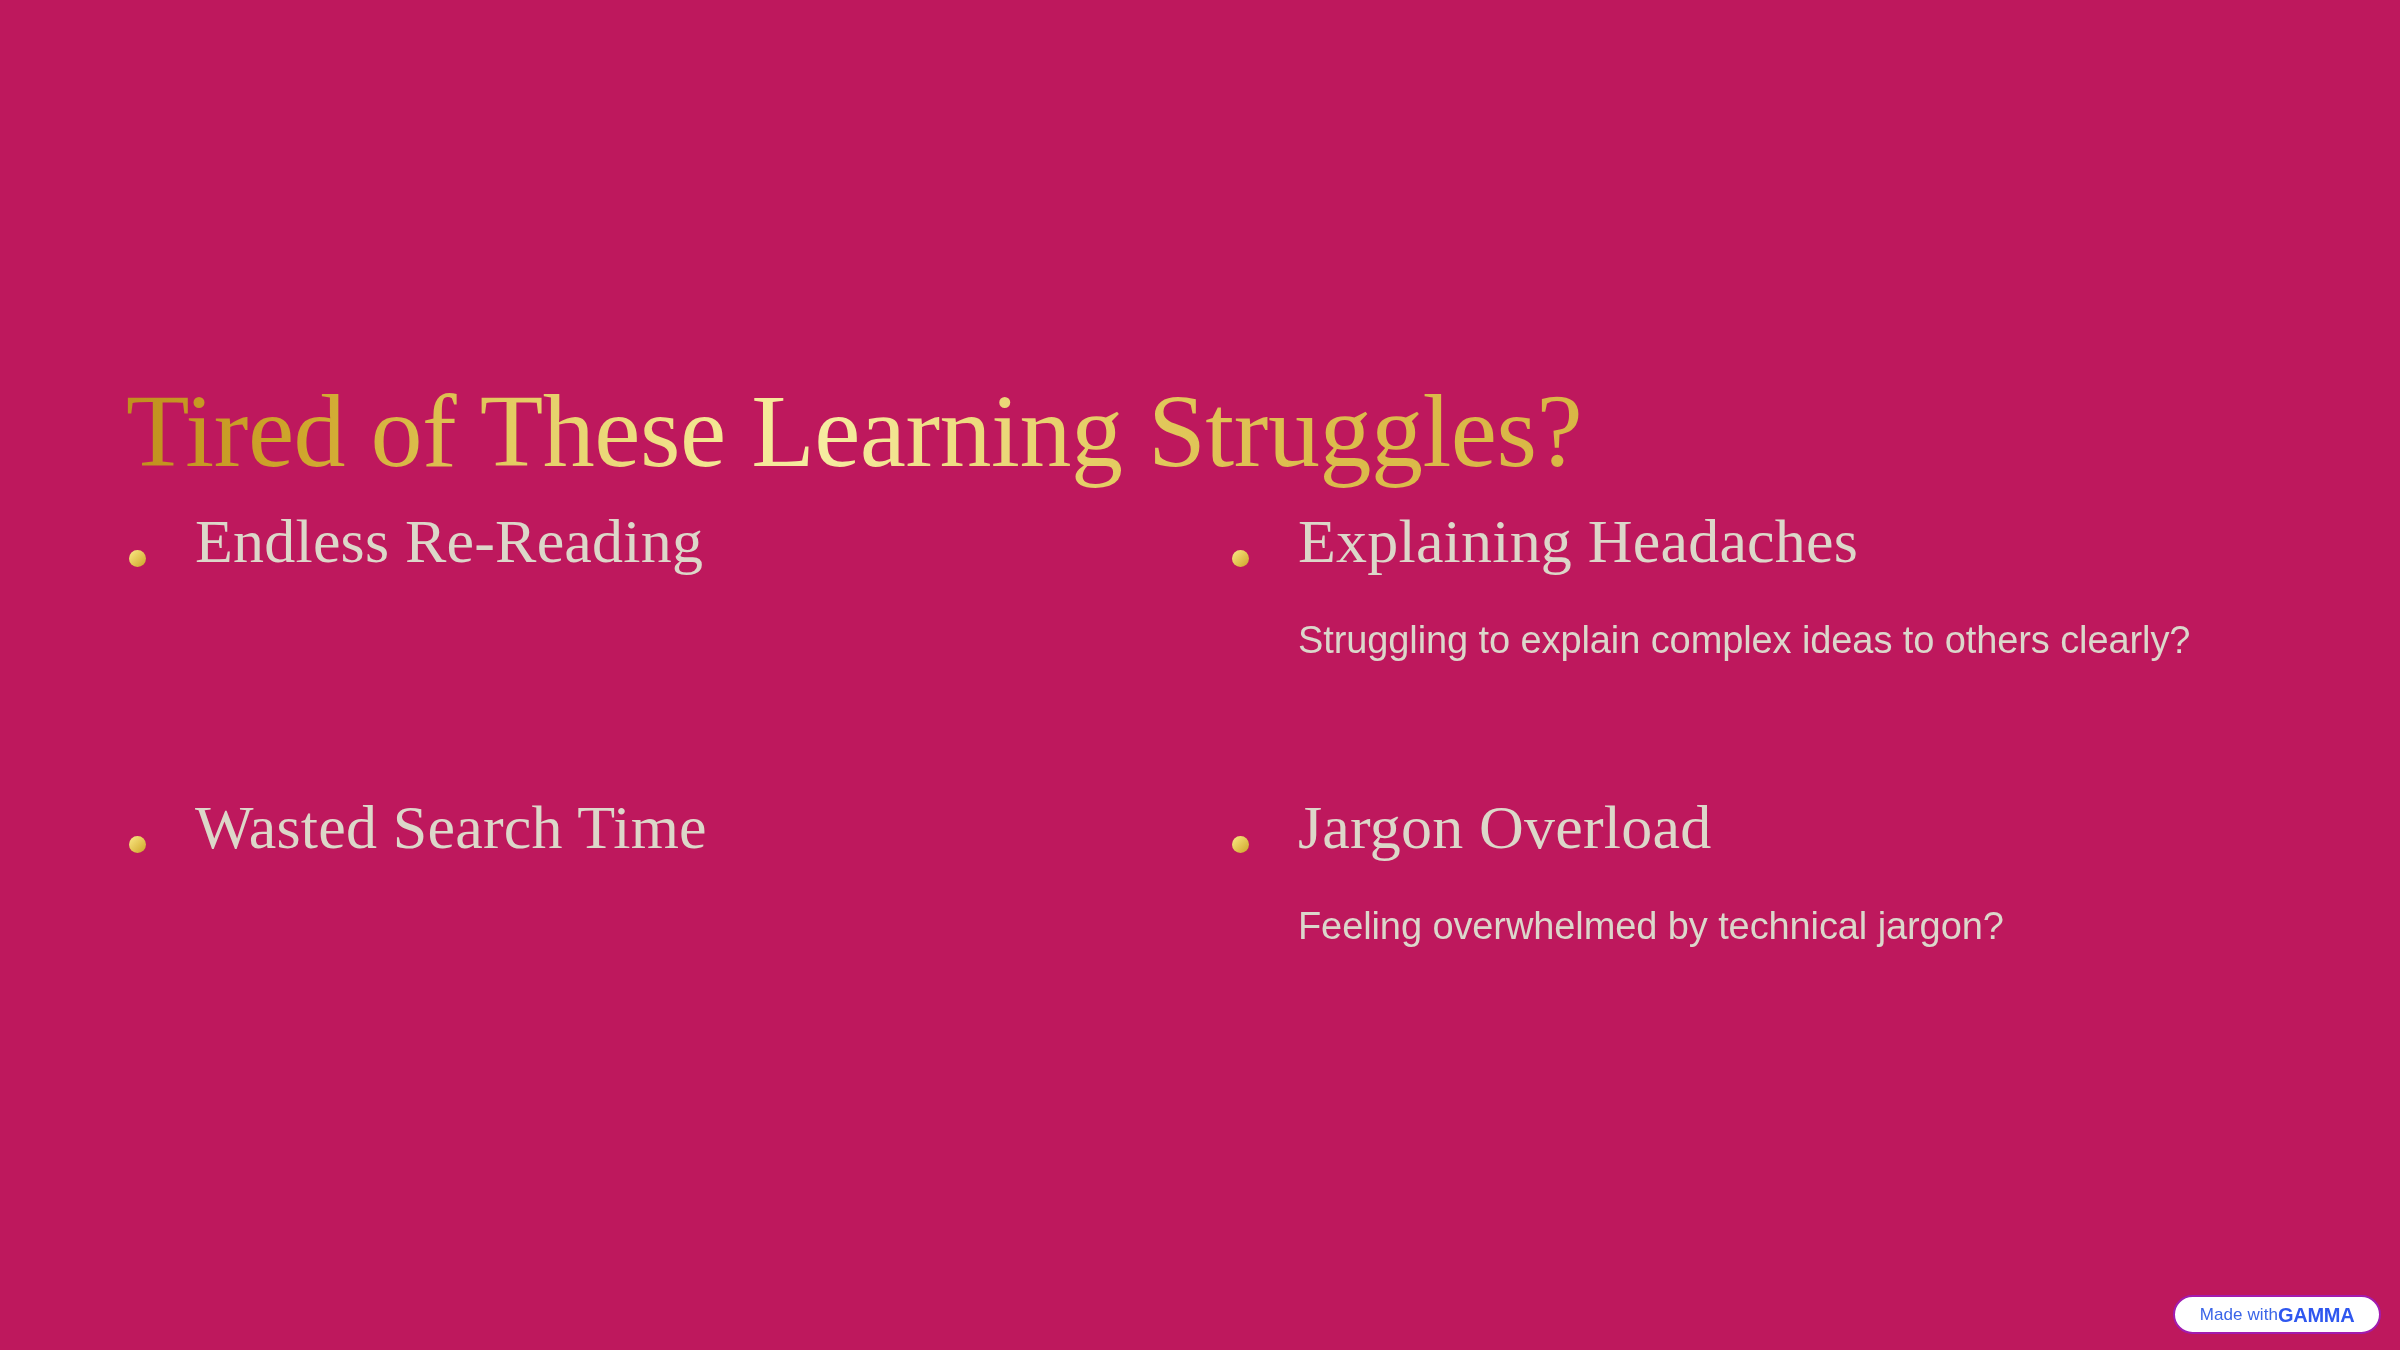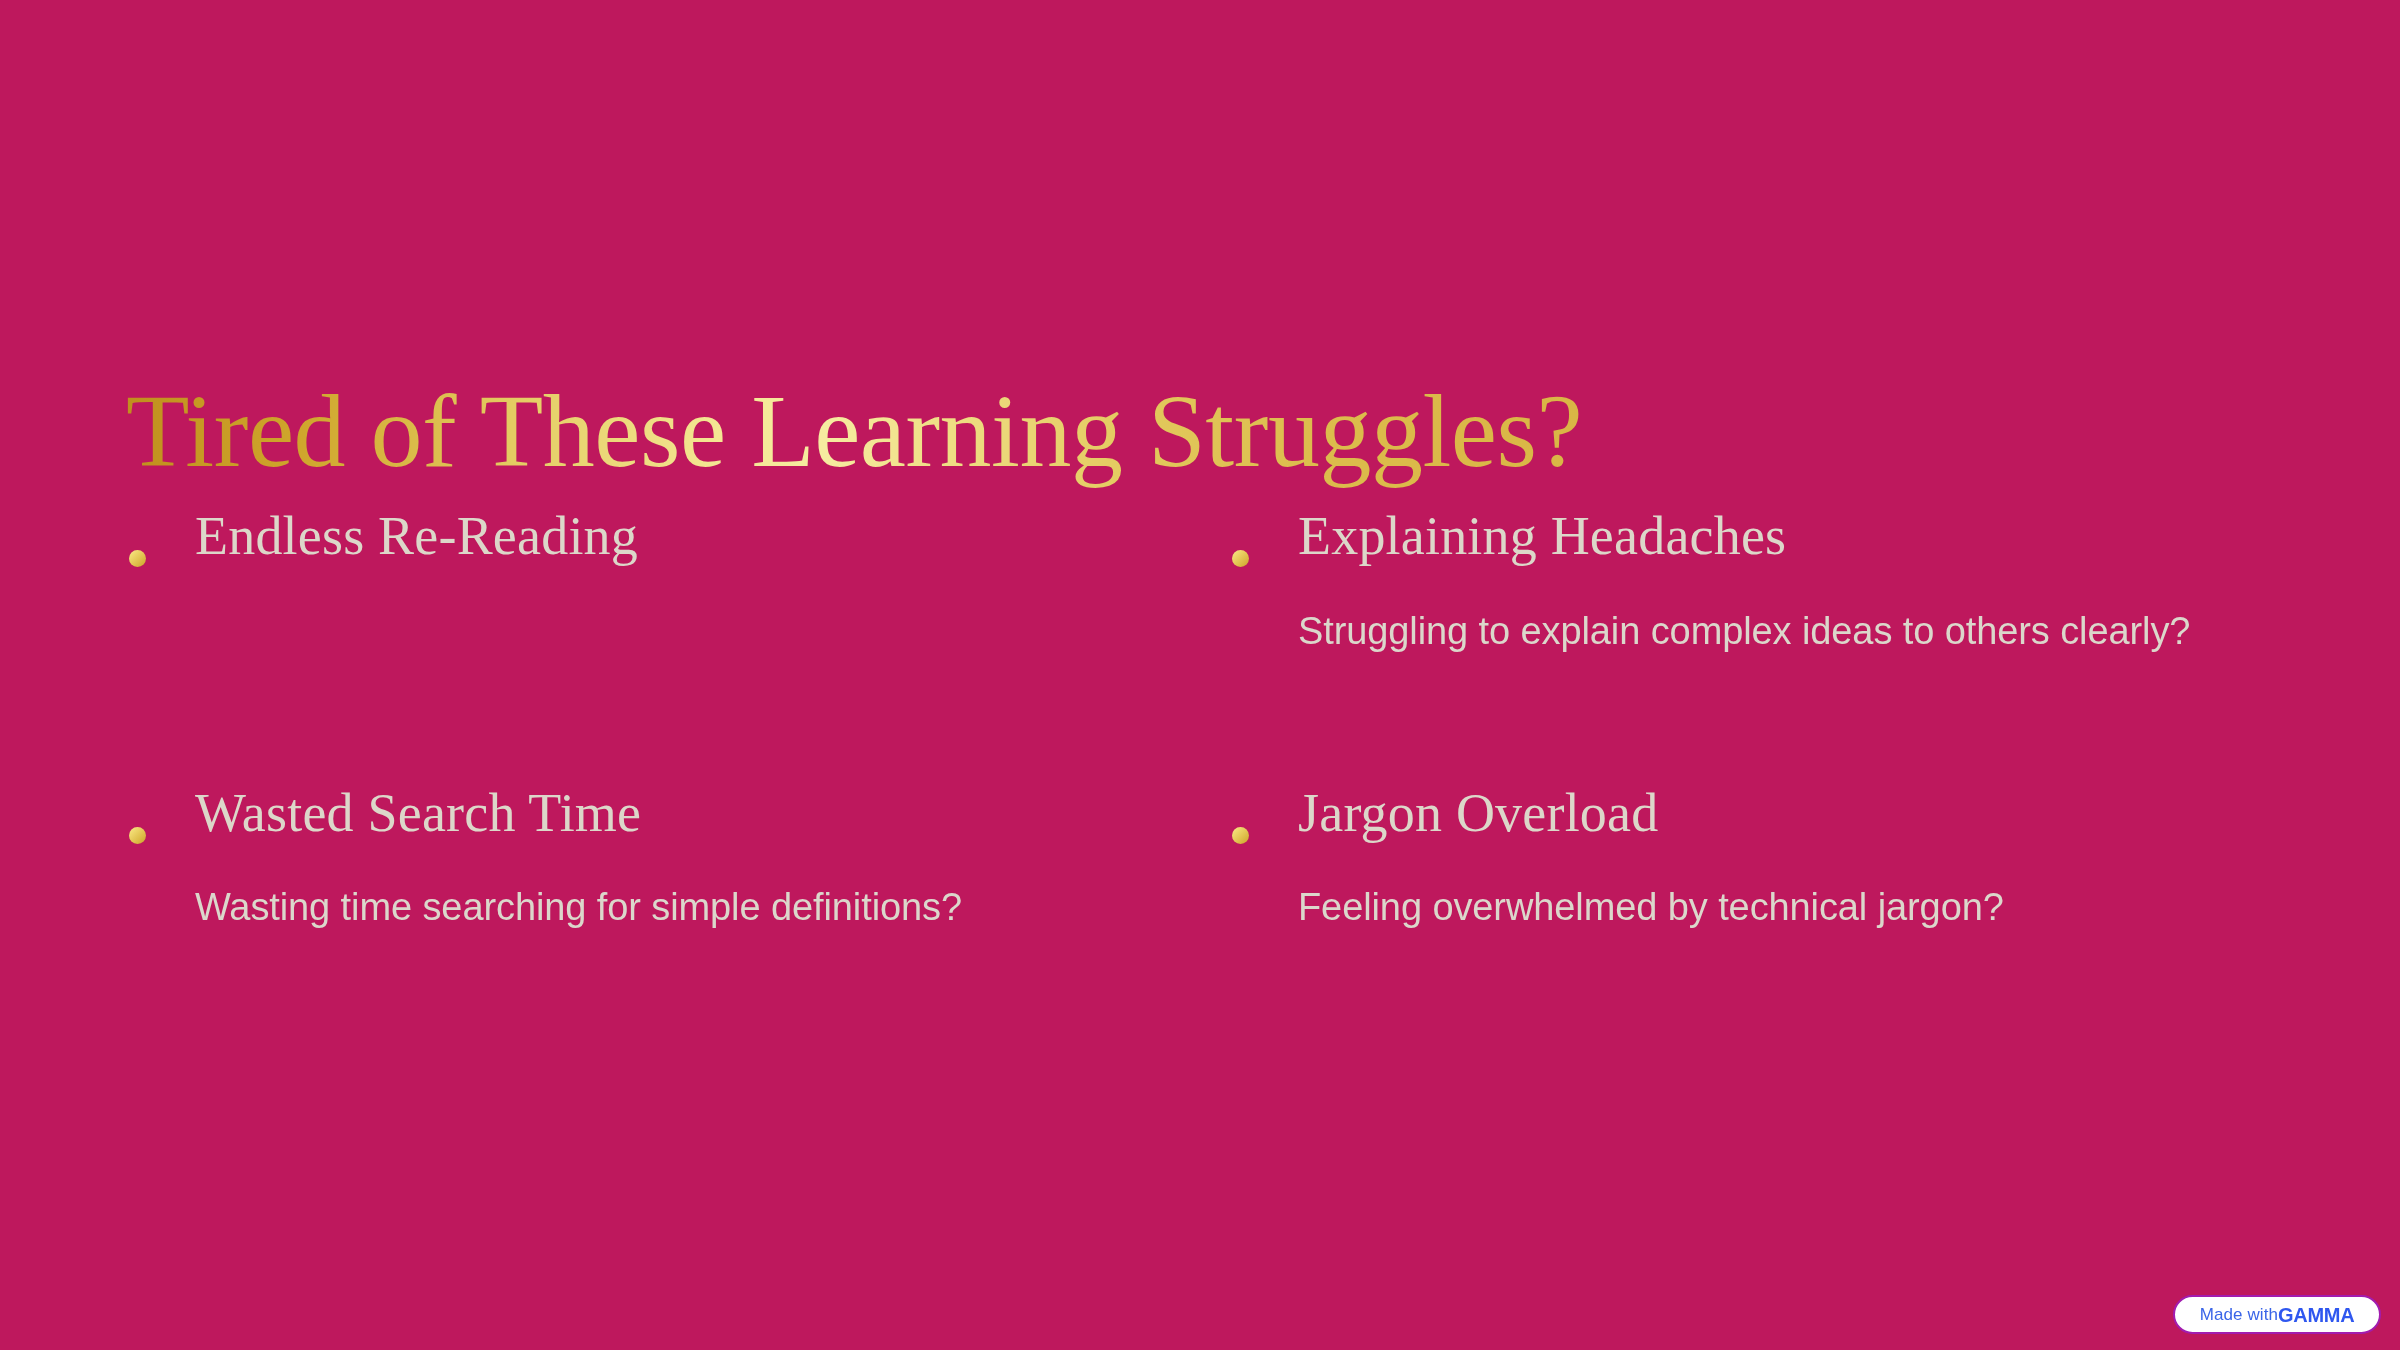--- a/index.html
+++ b/index.html
@@ -73,21 +73,21 @@
     top: 45px;
     width: 17px;
     height: 17px;
     border-radius: 50%;
     background: linear-gradient(135deg, #f6e487 0%, #eed濃 0%, #f2de7a 20%, #e3c354 55%, #cfa42c 100%);
     background: linear-gradient(135deg, #f7e88f 0%, #f0d96f 25%, #e0c04d 60%, #cba328 100%);
   }
 
   .card-title {
     font-family: "Liberation Serif", "DejaVu Serif", serif;
-    font-size: 54px;
+    font-size: 62px;
     line-height: 1.18;
     font-weight: 400;
     color: #dcd7c9;
     margin: 0;
     letter-spacing: 0.2px;
   }
 
   .card-body {
     margin: 0;
     margin-top: 27px;
@@ -154,21 +154,20 @@
 
     <div class="card">
       <span class="bullet"></span>
       <h2 class="card-title">Explaining Headaches</h2>
       <p class="card-body narrow">Struggling to explain complex ideas to others clearly?</p>
     </div>
 
     <div class="card">
       <span class="bullet"></span>
       <h2 class="card-title">Wasted Search Time</h2>
-      <p class="card-body">Wasting time searching for simple definitions?</p>
     </div>
 
     <div class="card">
       <span class="bullet"></span>
       <h2 class="card-title">Jargon Overload</h2>
       <p class="card-body narrow">Feeling overwhelmed by technical jargon?</p>
     </div>
 
   </div>
 

